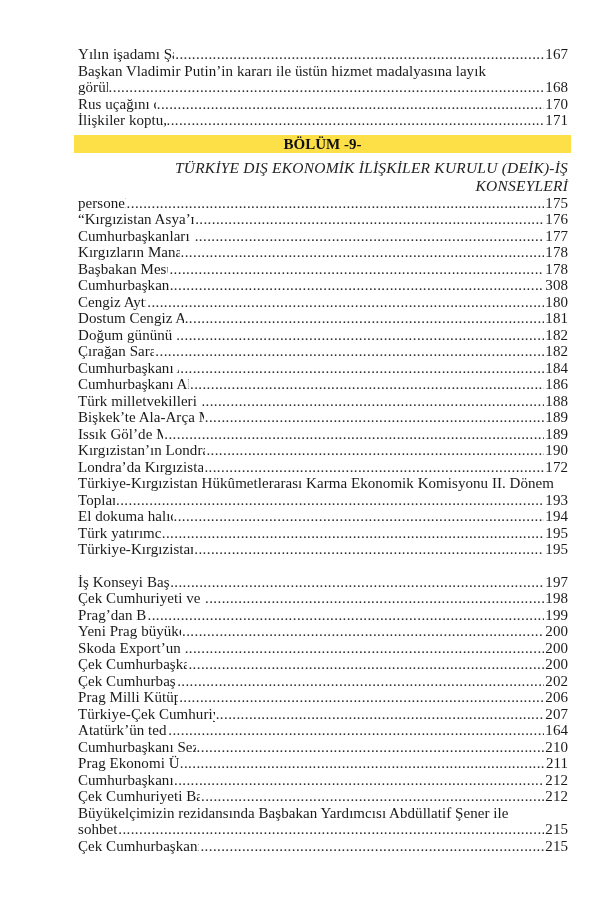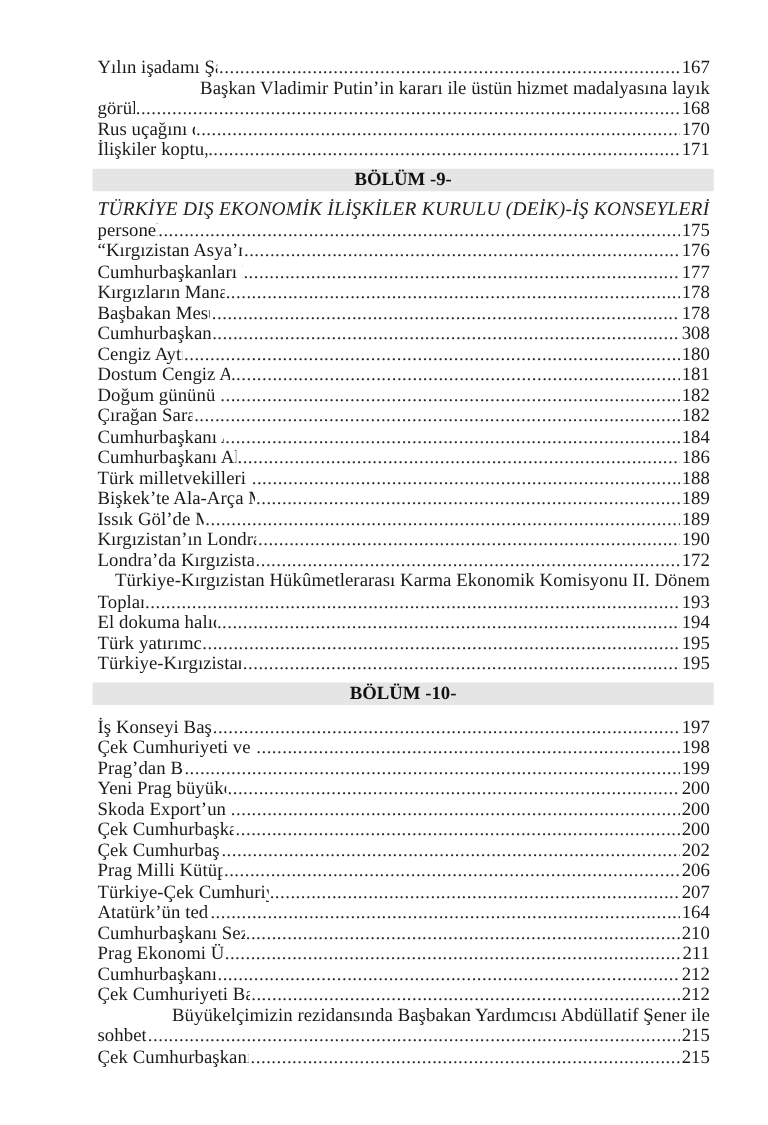--- a/index.html
+++ b/index.html
@@ -44,41 +44,41 @@
     }
     .entry .leader::before {
       content: "........................................................................................................................................................................................................................................................................................";
       letter-spacing: 0.4px;
     }
     .entry .page-num {
       flex: 0 0 auto;
     }
     .entry .first-line {
       white-space: nowrap;
-      text-align: right;
     }
     .chapter-band {
       position: relative;
       margin-left: -4px;
       width: 497px;
-      background: #e5e5e5;
+      background: #fde047;
       text-align: center;
       font-weight: bold;
       font-size: 15px;
       height: 18px;
       line-height: 18px;
       color: #111;
     }
     .section-italic {
-      text-align: left;
+      text-align: right;
       font-style: italic;
       font-size: 15.5px;
       line-height: 18px;
       letter-spacing: 0.2px;
       color: #222;
+      margin-left: 12px;
     }
     .section-title {
       text-align: center;
       font-size: 16px;
       line-height: 18px;
       letter-spacing: 0.2px;
       color: #222;
     }
     .gap-before-band { height: 6px; }
     .gap-after-band { height: 6px; }
@@ -270,21 +270,20 @@
       <div class="entry">
         <div class="line">
           <span class="title-text">Türkiye-Kırgızistan İş Konseyi başkanlık dönemim sona eriyor</span>
           <span class="leader"></span>
           <span class="page-num">195</span>
         </div>
       </div>
     </div>
 
   <div class="gap-before-band"></div>
-  <div class="chapter-band">BÖLÜM -10-</div>
   <div class="gap-after-band-10"></div>
   <div>
       <div class="entry">
         <div class="line">
           <span class="title-text">İş Konseyi Başkanı olarak Prag’a ilk ziyaretim</span>
           <span class="leader"></span>
           <span class="page-num">197</span>
         </div>
       </div>
       <div class="entry">

